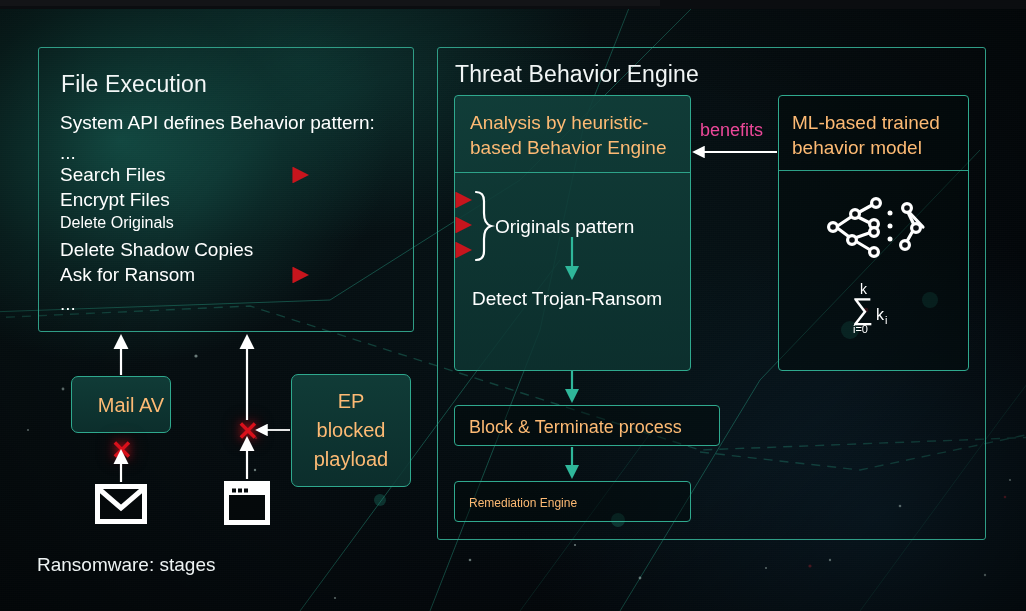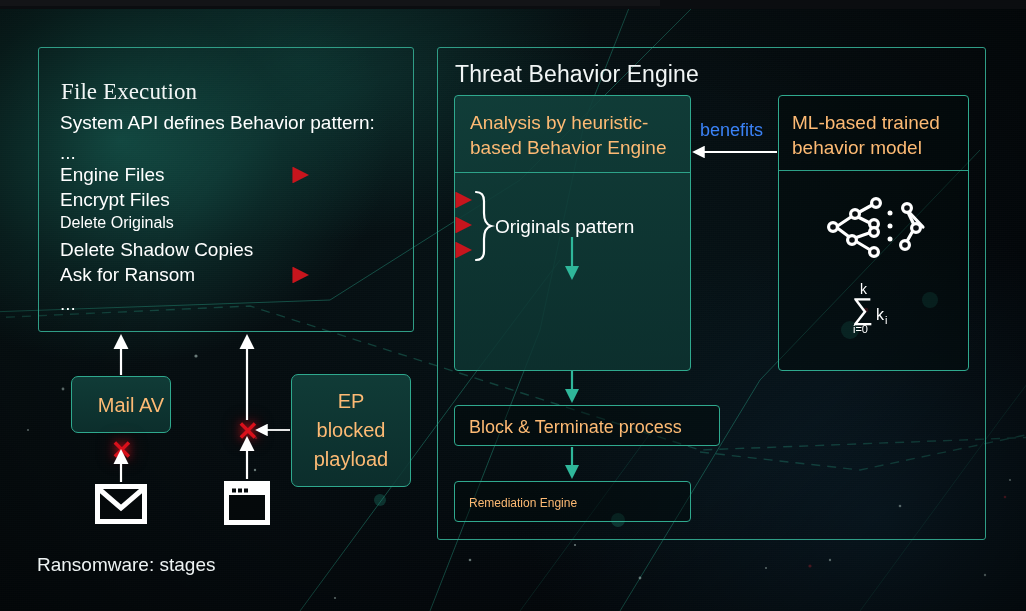--- a/index.html
+++ b/index.html
@@ -61,21 +61,21 @@
     background:linear-gradient(180deg, rgba(17,63,58,.92) 0%, rgba(13,52,49,.85) 100%);
   }
   .box-dark{
     background:rgba(3,10,12,.45);
   }
   .box-label{
     position:absolute;color:#fdba74;font-size:19px;line-height:25px;
     white-space:pre-line;
   }
   .txt{position:absolute;color:#ffffff;white-space:pre;}
-  .teal-txt{color:#3b82f6;}
+  .teal-txt{color:#ec4899;}
   .caption{
     position:absolute;color:#eef3f3;font-size:19px;
   }
   .divider{
     position:absolute;height:1px;background:#2fa98e;opacity:.95;
   }
   .redx{
     position:absolute;color:#d9101b;font-weight:700;
     text-shadow:0 0 9px rgba(217,16,27,.85),0 0 18px rgba(217,16,27,.5);
     font-size:26px;line-height:26px;
@@ -135,45 +135,46 @@
     </g>
   </svg>
 
   <div class="bg-noise"></div>
   <div class="bg-vignette"></div>
   <div class="bg-topbar"></div>
   <div class="bg-topbar2"></div>
 
   <div class="panel" style="left:38px;top:47px;width:376px;height:285px;"></div>
 
-  <div class="panel-title" style="left:61px;top:79px;font-family:Liberation Serif, serif;">File Execution</div>
+  <div class="panel-title" style="left:61px;top:71px;">File Execution</div>
 
   <div class="txt" style="left:60px;top:112px;font-size:19px;">System API defines Behavior pattern:</div>
 
   <div class="txt" style="left:60px;top:142px;font-size:19px;">...</div>
 
-  <div class="txt" style="left:60px;top:164px;font-size:19px;">Engine Files</div>
+  <div class="txt" style="left:60px;top:164px;font-size:19px;">Search Files</div>
   <div class="txt" style="left:60px;top:189px;font-size:19px;">Encrypt Files</div>
   <div class="txt" style="left:60px;top:214px;font-size:16px;">Delete Originals</div>
   <div class="txt" style="left:60px;top:264px;font-size:19px;">Ask for Ransom</div>
   <div class="txt" style="left:60px;top:239px;font-size:19px;">Delete Shadow Copies</div>
 
   <div class="txt" style="left:60px;top:293px;font-size:19px;">...</div>
 
   <div class="panel" style="left:437px;top:47px;width:549px;height:493px;"></div>
 
   <div class="panel-title" style="left:455px;top:61px;">Threat Behavior Engine</div>
 
   <div class="box box-filled" style="left:454px;top:95px;width:237px;height:276px;"></div>
   <div class="divider" style="left:455px;top:172px;width:235px;"></div>
   <div class="box-label" style="left:470px;top:110px;width:215px;">Analysis by heuristic-
 based Behavior Engine</div>
 
   <div class="txt" style="left:495px;top:216px;font-size:19px;">Originals pattern</div>
 
+  <div class="txt" style="left:472px;top:288px;font-size:19px;">Detect Trojan-Ransom</div>
 
   <div class="box box-dark" style="left:778px;top:95px;width:191px;height:276px;"></div>
   <div class="divider" style="left:779px;top:170px;width:189px;"></div>
   <div class="box-label" style="left:792px;top:110px;width:178px;">ML-based trained
 behavior model</div>
 
   <div class="icon-wrap" style="left:822px;top:196px;width:106px;height:62px;">
     <svg viewBox="0 0 106 62" width="106" height="62">
       <g stroke="#ffffff" stroke-width="3.2" fill="none" stroke-linecap="round">
         <line x1="14" y1="31" x2="32" y2="19"></line>

